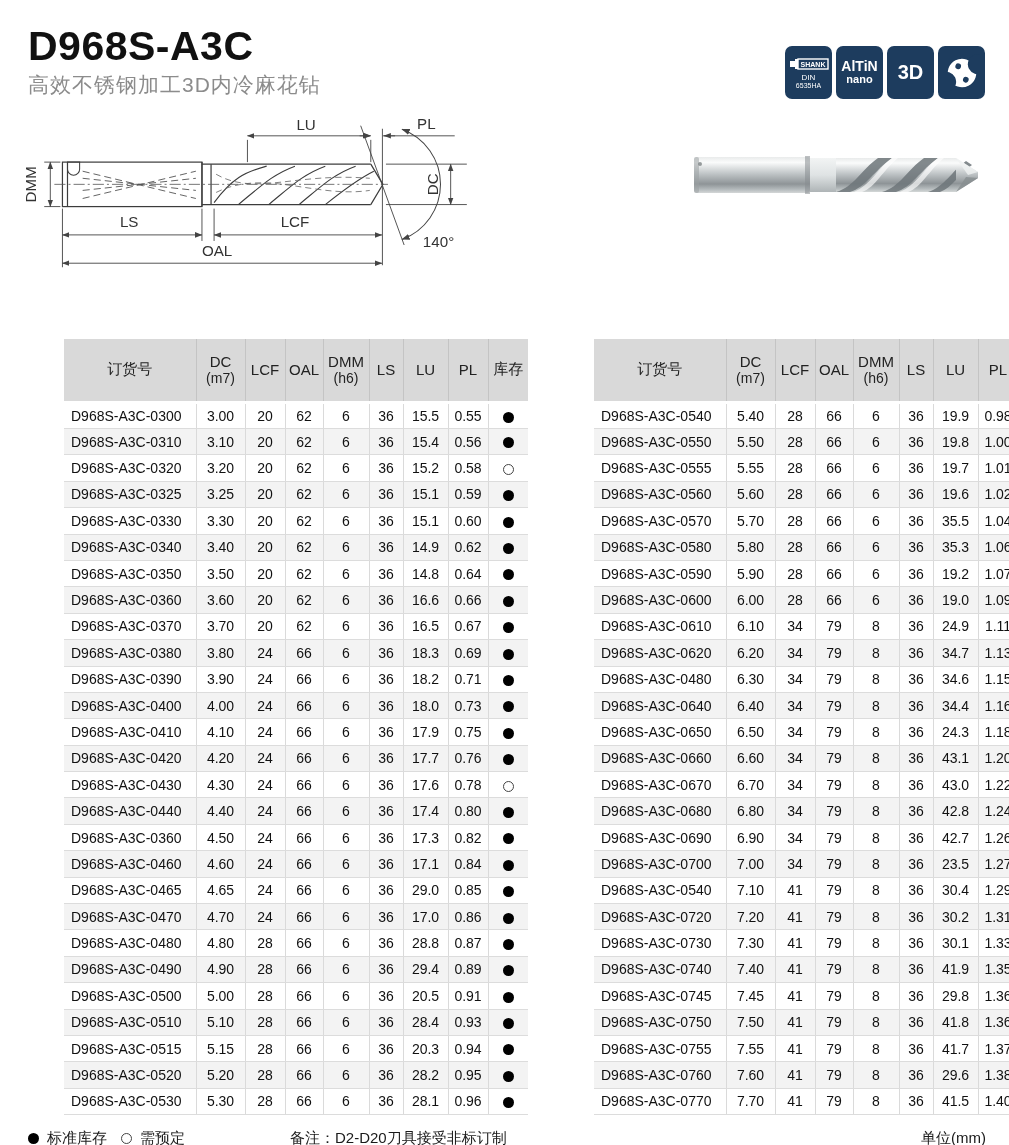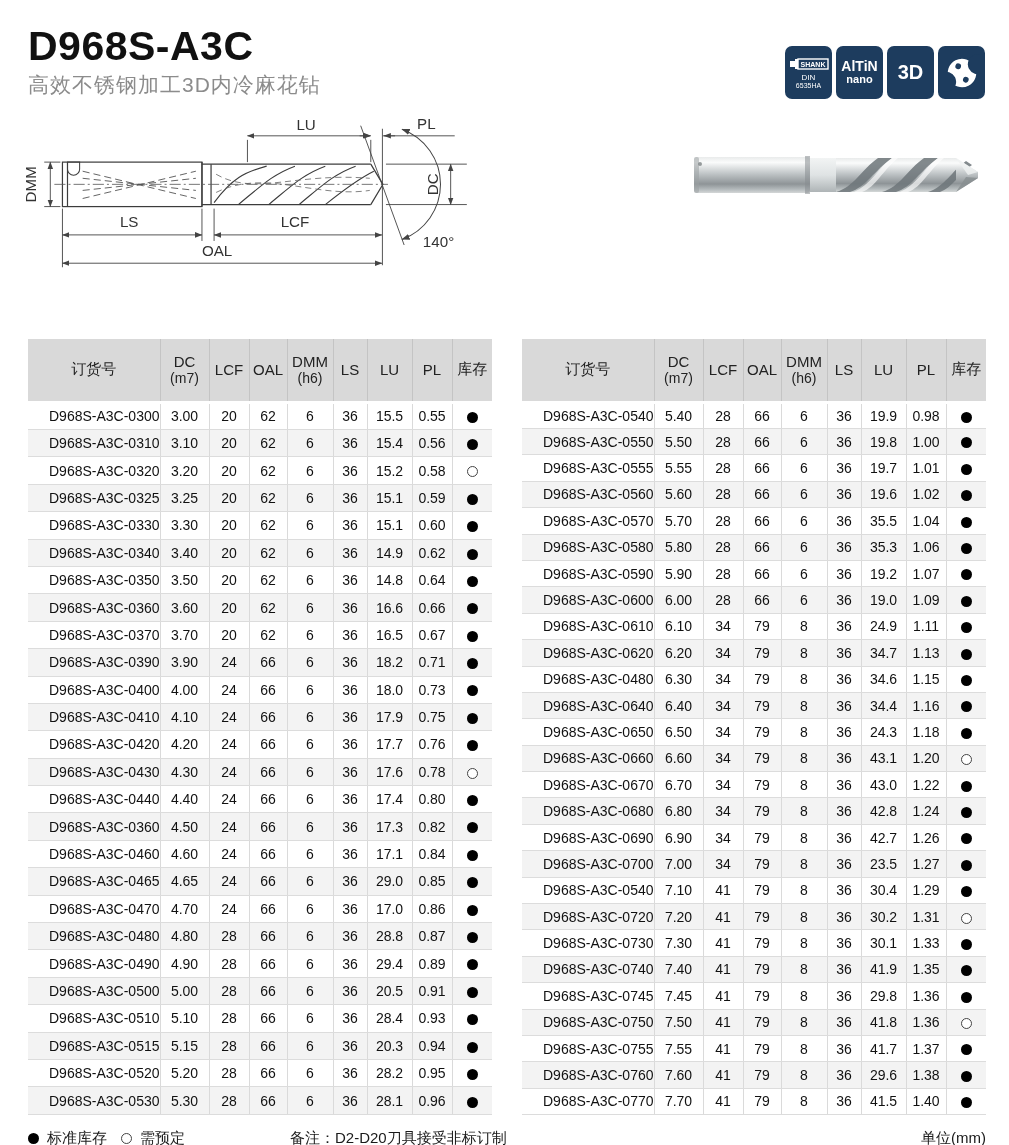--- a/index.html
+++ b/index.html
@@ -28,35 +28,35 @@
   .badge .tinier { font-size:7px; line-height:1.15; }
 
   
   .visuals { position:relative; height:178px; margin-top:14px; }
   .diagram-svg { position:absolute; left:-6px; top:0; }
   .photo-svg { position:absolute; right:0px; top:28px; }
   .dim-label { font-size:15px; fill:#333; font-family:"Liberation Sans",sans-serif; }
 
   
   .tables { display:flex; gap:30px; margin-top:48px; }
-  table { border-collapse:collapse; table-layout:fixed; width:464px; }
+  table { border-collapse:collapse; table-layout:fixed; width:464px;margin-left:36px; }
   thead th {
     background:#d9d9d9; height:63px; font-size:15px; font-weight:normal; color:#222;
     border-right:1px solid #c4c4c4; border-bottom:3px solid #ffffff; vertical-align:middle;
   }
   thead th:last-child { border-right:none; }
   thead .l2 { font-size:14px;text-align:center; }
   tbody td {
     height:26.4px; font-size:14px; text-align:center; color:#111;
     border-right:1px solid #dadada; border-bottom:1px solid #dcdcdc;
     white-space:nowrap; overflow:hidden;
   }
   tbody td:last-child { border-right:none; }
   tbody tr:nth-child(even) td { background:#f3f3f3; }
-  tbody td.code { text-align:right; padding-left:7px; font-size:14px; }
+  tbody td.code { text-align:left; padding-left:7px; font-size:14px; }
   .dot { display:inline-block; width:11px; height:11px; border-radius:50%; background:#000; vertical-align:middle; }
   .ring { display:inline-block; width:11px; height:11px; border-radius:50%; background:#fff; border:1.3px solid #444; vertical-align:middle; }
 
   
   .footer { display:flex; align-items:center; margin-top:14px; font-size:15px; padding-left:0px; }
   .legend { display:flex; align-items:center; gap:6px; width:262px; }
   .legend .dot,.legend .ring { margin-right:2px; }
   .note { flex:1; text-align:left; }
   .unit { margin-left:auto; }
 </style>
@@ -368,20 +368,31 @@
             <td>3.70</td>
             <td>20</td>
             <td>62</td>
             <td>6</td>
             <td>36</td>
             <td>16.5</td>
             <td>0.67</td>
             <td><span class="dot"></span></td>
           </tr>
           <tr>
+            <td class="code">D968S-A3C-0380</td>
+            <td>3.80</td>
+            <td>24</td>
+            <td>66</td>
+            <td>6</td>
+            <td>36</td>
+            <td>18.3</td>
+            <td>0.69</td>
+            <td><span class="dot"></span></td>
+          </tr>
+          <tr>
             <td class="code">D968S-A3C-0390</td>
             <td>3.90</td>
             <td>24</td>
             <td>66</td>
             <td>6</td>
             <td>36</td>
             <td>18.2</td>
             <td>0.71</td>
             <td><span class="dot"></span></td>
           </tr>

